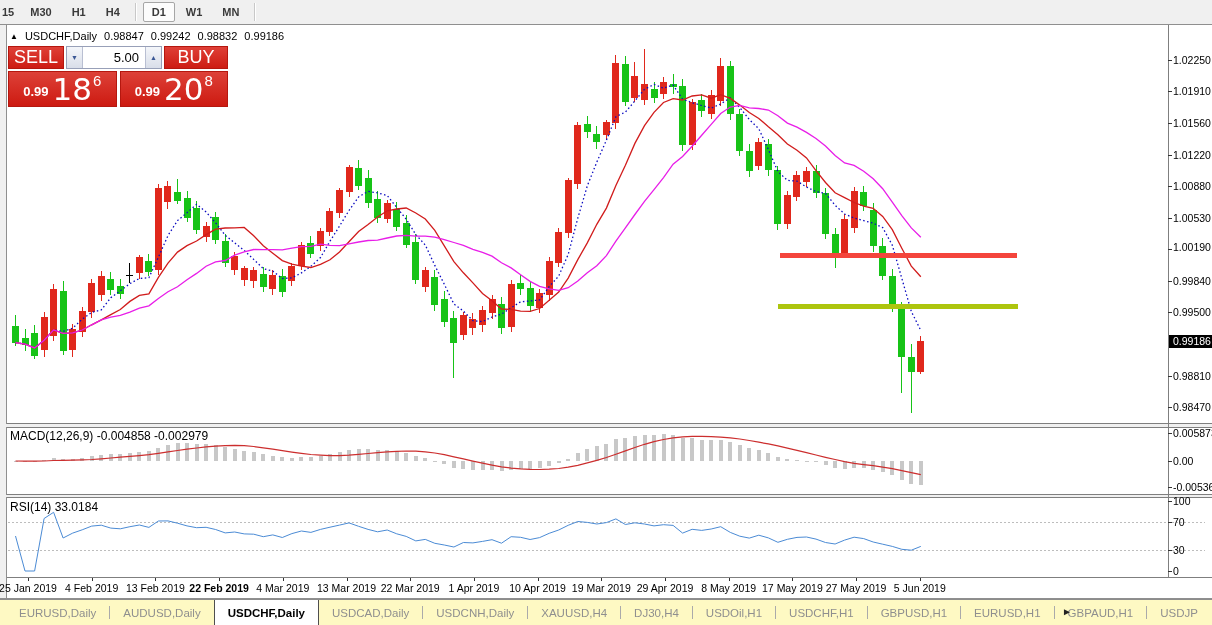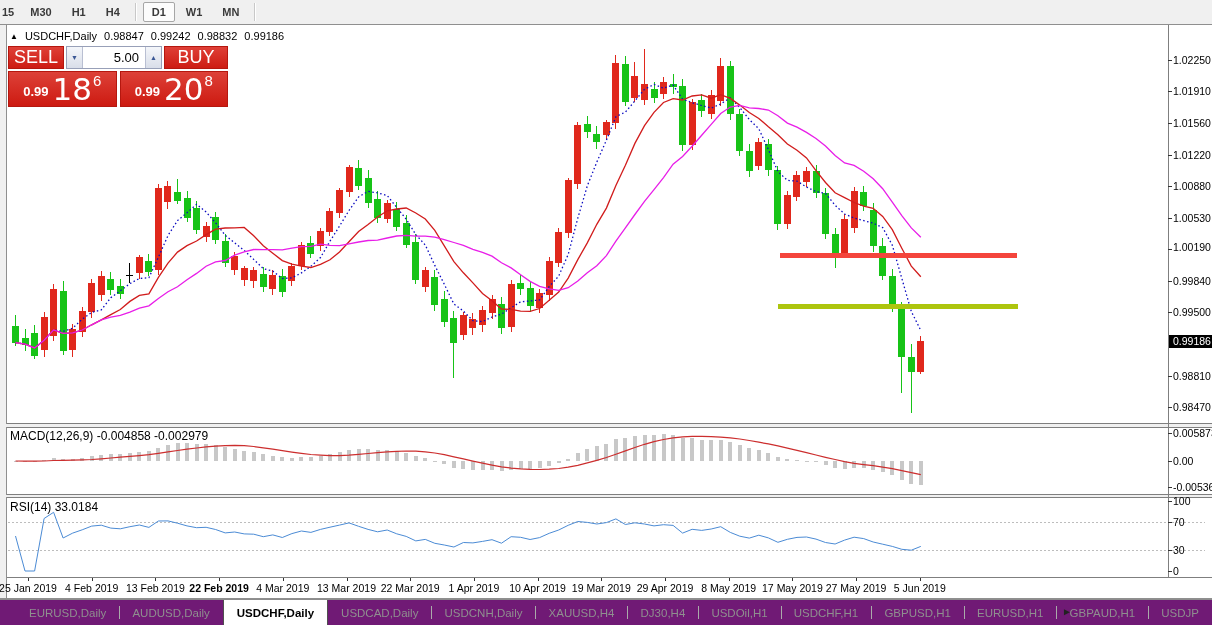--- a/index.html
+++ b/index.html
@@ -38,23 +38,23 @@
   .spin-btn.right{border-left:1px solid #b9bfd2;}
   .vol{flex:1;display:flex;align-items:center;justify-content:flex-end;padding-right:6px;font-size:13px;color:#000;}
   #trade .row2{display:flex;height:36px;}
   .quote{flex:1;display:flex;align-items:flex-end;justify-content:center;padding-bottom:2px;
     background:linear-gradient(#dd4138,#cd1a11);border:1px solid #b5170f;box-sizing:border-box;color:#fff;}
   .quote.left{margin-right:3px;}
   .q-small{font-size:13px;font-weight:bold;margin:0 4px 5px 0;}
   .q-big{font-size:31px;line-height:29px;font-family:"DejaVu Sans",sans-serif;}
   .q-sup{font-size:15px;margin:0 0 15px 1px;}
   
-  #tabbar{position:absolute;left:0;top:599px;width:1212px;height:26px;background:#701a75;
+  #tabbar{position:absolute;left:0;top:599px;width:1212px;height:26px;background:#fef9c3;
     border-top:1px solid #8c8c8c;box-sizing:border-box;display:flex;align-items:stretch;
-    padding-left:16px;overflow:hidden;}
+    padding-left:6px;overflow:hidden;}
   .tab{display:flex;align-items:center;padding:0 13px;font-size:11.5px;color:#8f8f8f;white-space:nowrap;}
   .tab.active{background:#fff;border:1px solid #4f4f4f;border-bottom:none;color:#000;font-weight:bold;margin-top:-1px;}
   .tab-sep{width:1px;height:13px;background:#aaa;align-self:center;}
   #tab-scroll{position:absolute;right:5px;top:606px;font-size:10px;color:#222;}
 </style>
 </head>
 <body>
 
 <div id="screen">
 

